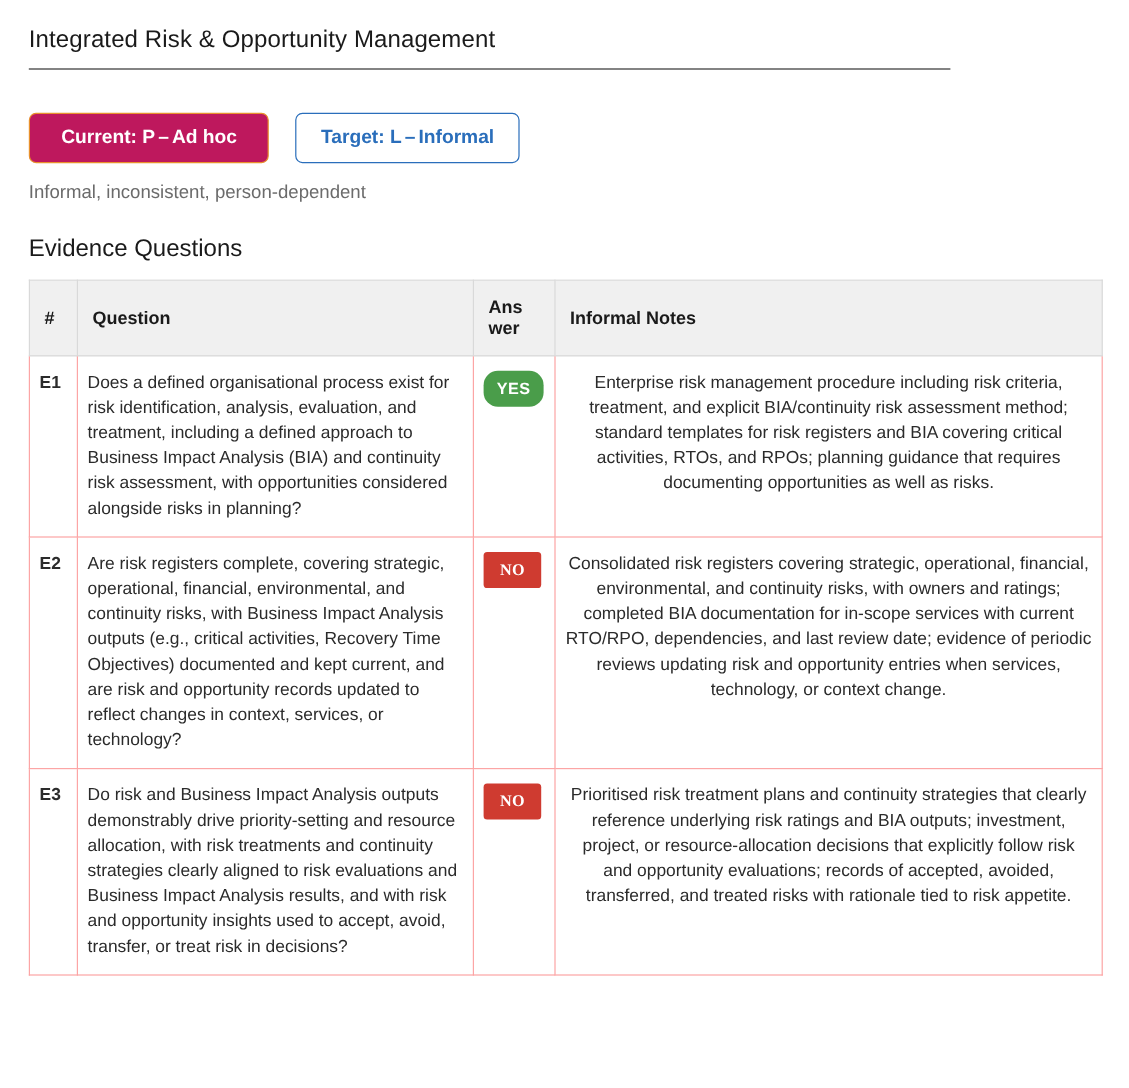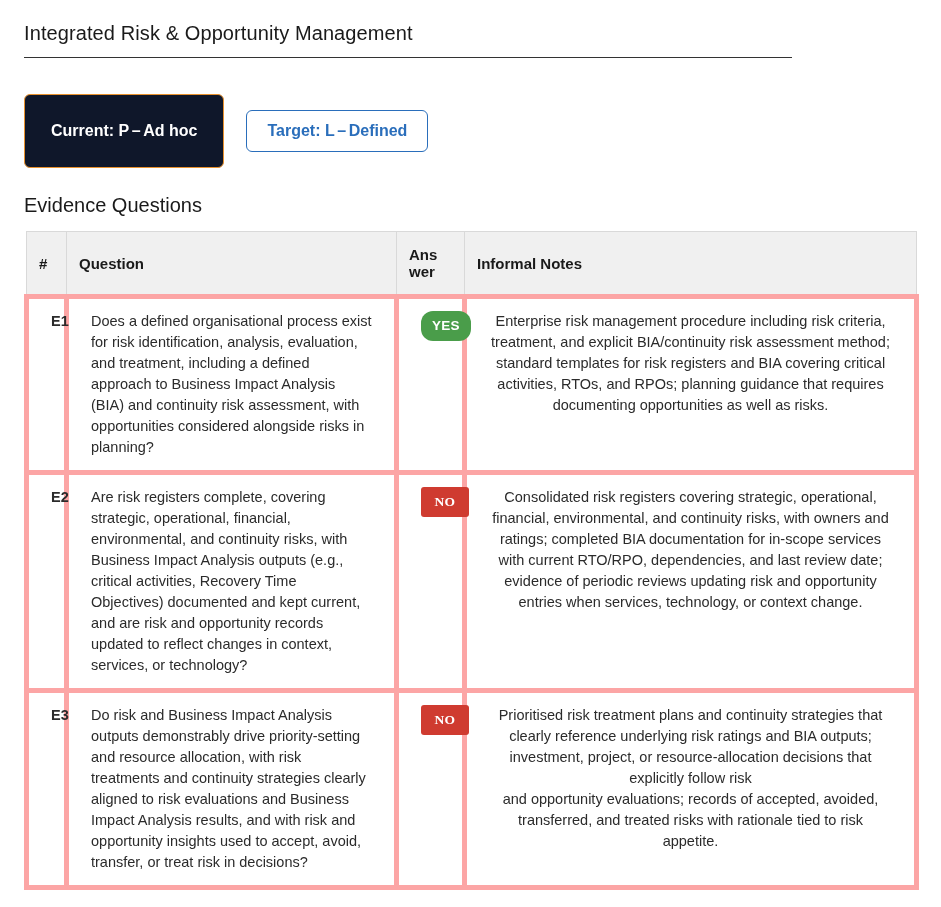--- a/index.html
+++ b/index.html
@@ -37,23 +37,23 @@
   .badge {
     display: inline-flex;
     align-items: center;
     justify-content: center;
     font-size: 16px;
     font-weight: bold;
     border-radius: 6px;
     box-sizing: border-box;
   }
   .badge-current {
-    background: #0f172a;
+    background: #be185d;
     color: #ffffff;
-    padding: 27px 26px;
+    padding: 11px 26px;
     border: 1px solid #e8912d;
   }
   .badge-target {
     background: #ffffff;
     color: #2a6ebb;
     padding: 11px 20px;
     border: 1.5px solid #2a6ebb;
   }
   .level-sep {
     display: inline-block;
@@ -83,25 +83,25 @@
     background: #f0f0f0;
     border: 1px solid #d9d9d9;
     text-align: left;
     vertical-align: middle;
     font-size: 15px;
     font-weight: bold;
     color: #1a1a1a;
     padding: 14px 12px;
   }
   table.evidence td {
-    border: 5px solid #fca5a5;
+    border: 1px solid #fca5a5;
     vertical-align: top;
     font-size: 14.5px;
     line-height: 1.45;
-    padding: 12px 22px;
+    padding: 12px 8px;
     color: #2b2b2b;
   }
   .col-num { width: 40px; }
   .col-q { width: 330px; }
   .col-ans { width: 68px; }
   .col-notes { width: auto; }
   td.cell-num {
     font-weight: bold;
     font-size: 15px;
     color: #1a1a1a;
@@ -137,24 +137,25 @@
 
   <div class="badges">
     <div class="badge badge-current">
       <span>Current: P</span>
       <span class="level-sep">–</span>
       <span>Ad hoc</span>
     </div>
     <div class="badge badge-target">
       <span>Target: L</span>
       <span class="level-sep">–</span>
-      <span>Defined</span>
+      <span>Informal</span>
     </div>
   </div>
 
+  <div class="subtitle">Informal, inconsistent, person-dependent</div>
 
   <h2 class="section-title">Evidence Questions</h2>
 
   <table class="evidence">
     <colgroup>
       <col class="col-num">
       <col class="col-q">
       <col class="col-ans">
       <col class="col-notes">
     </colgroup>

